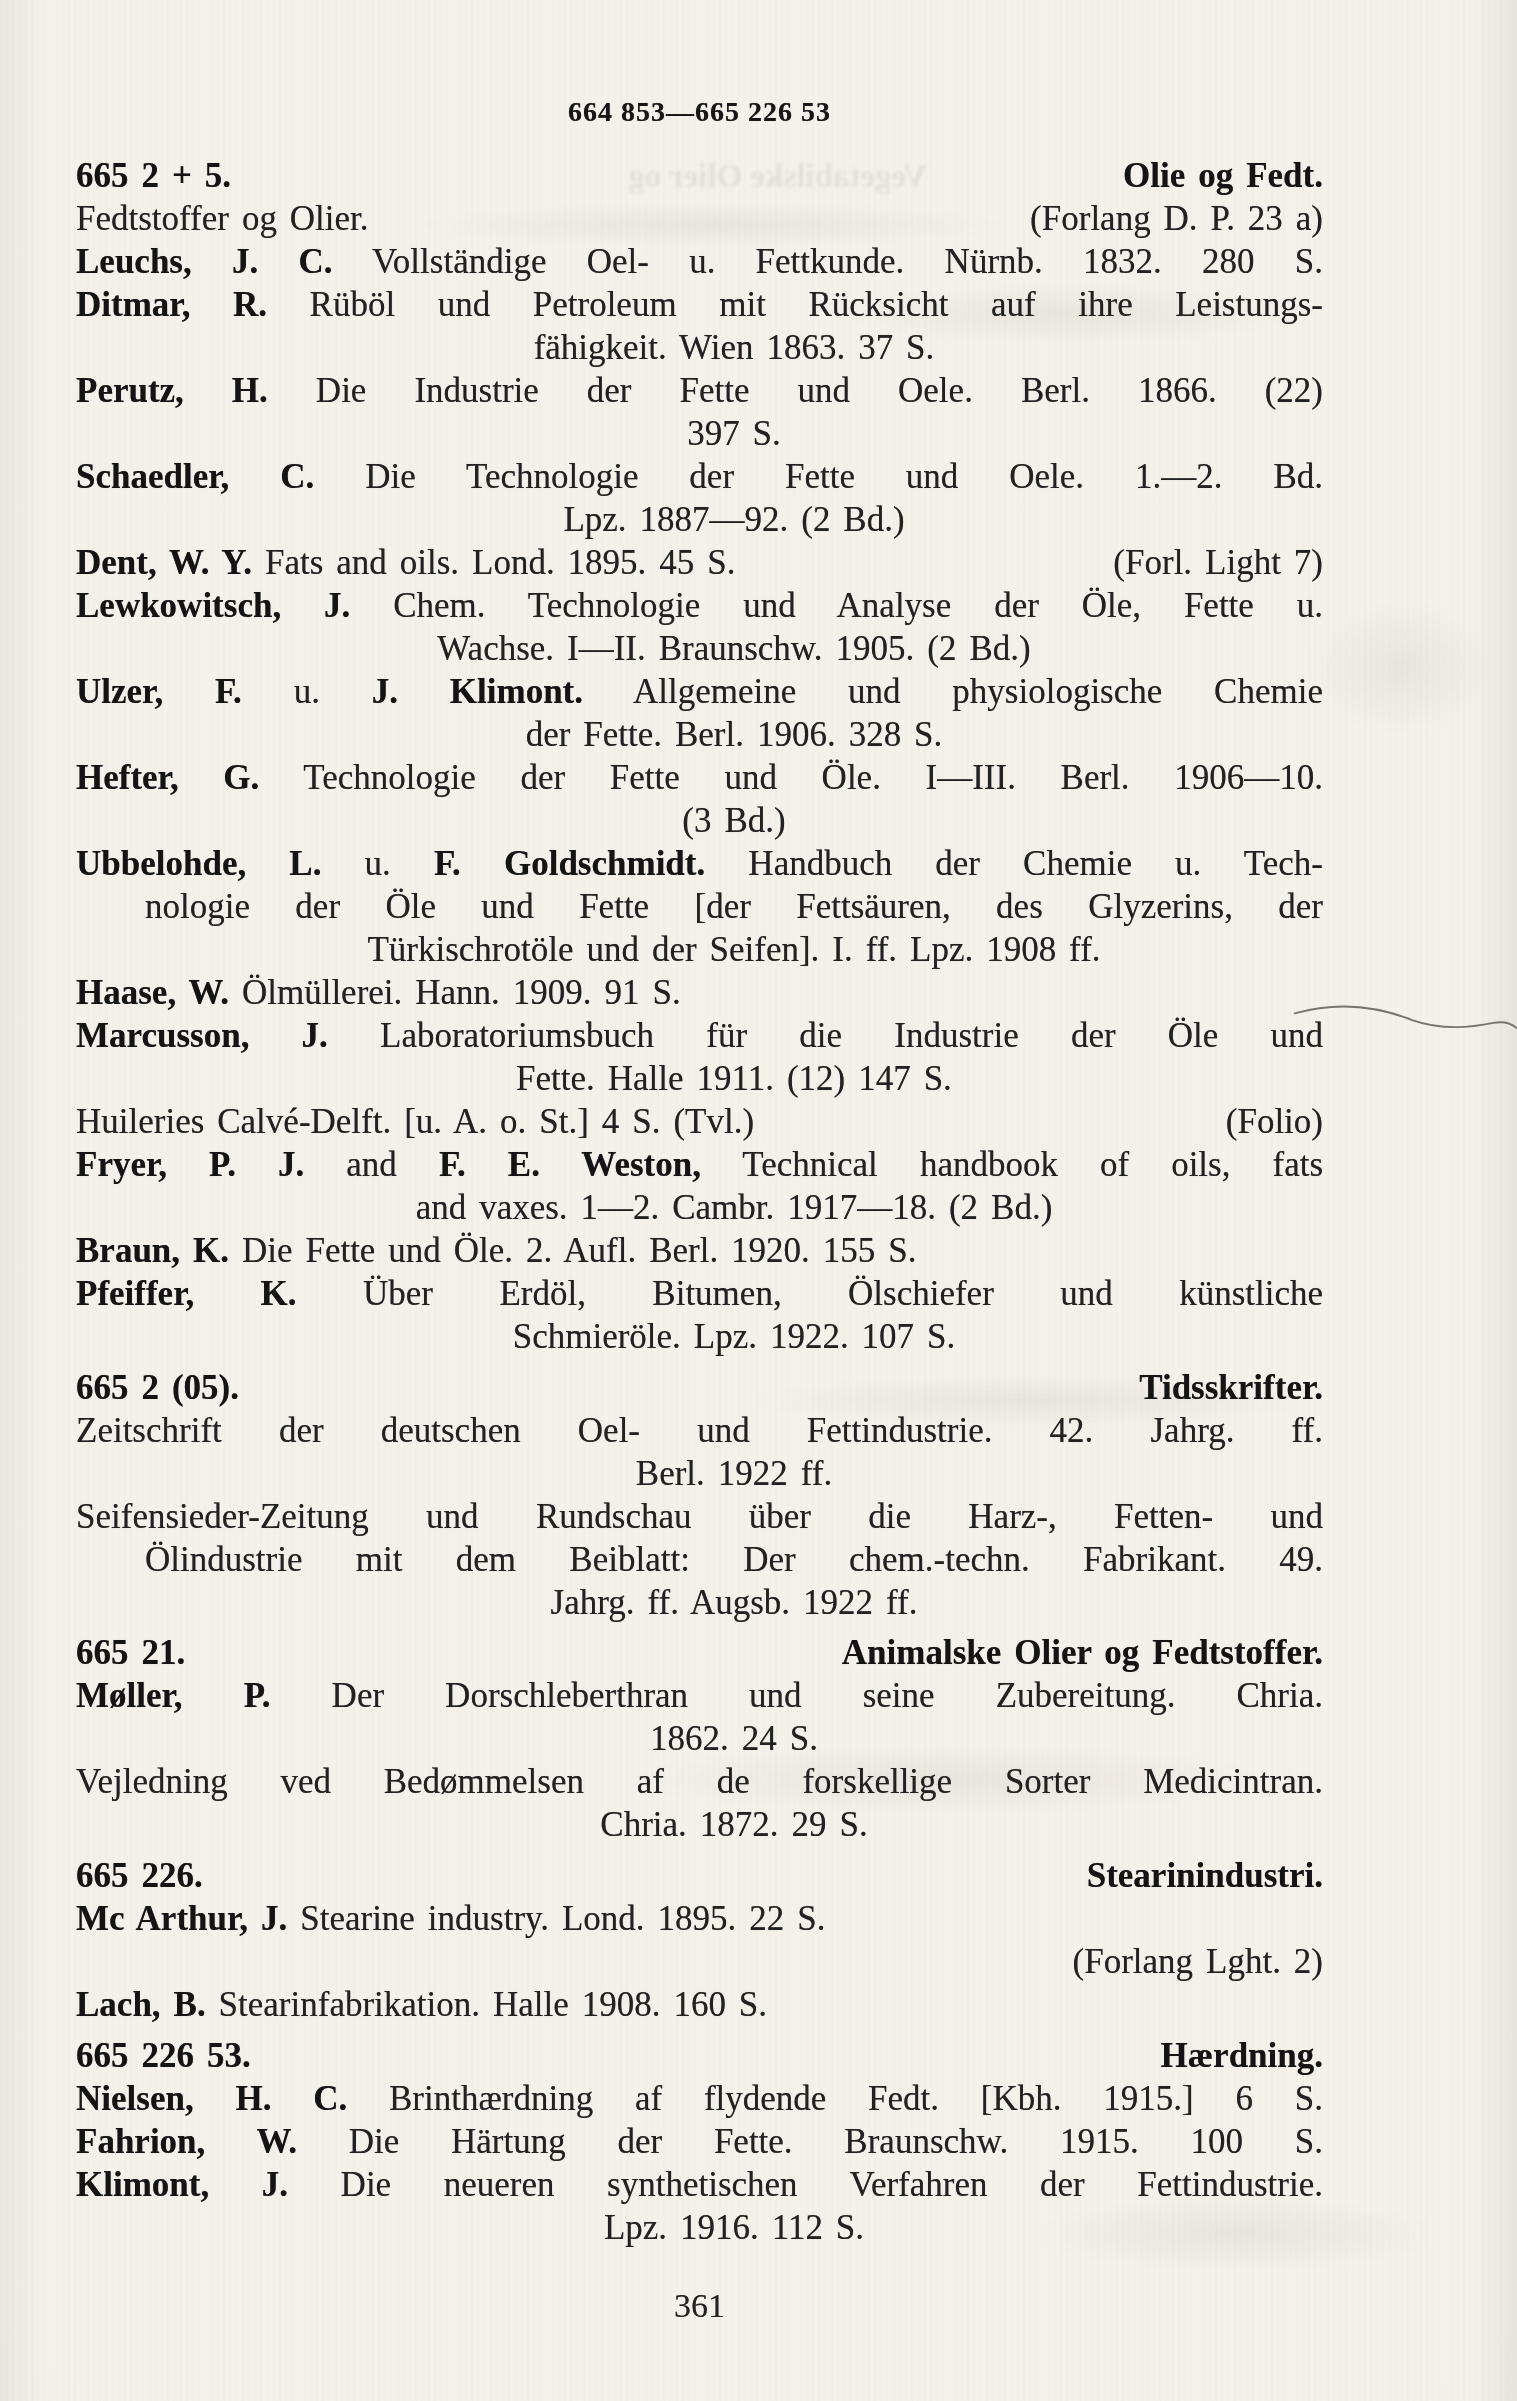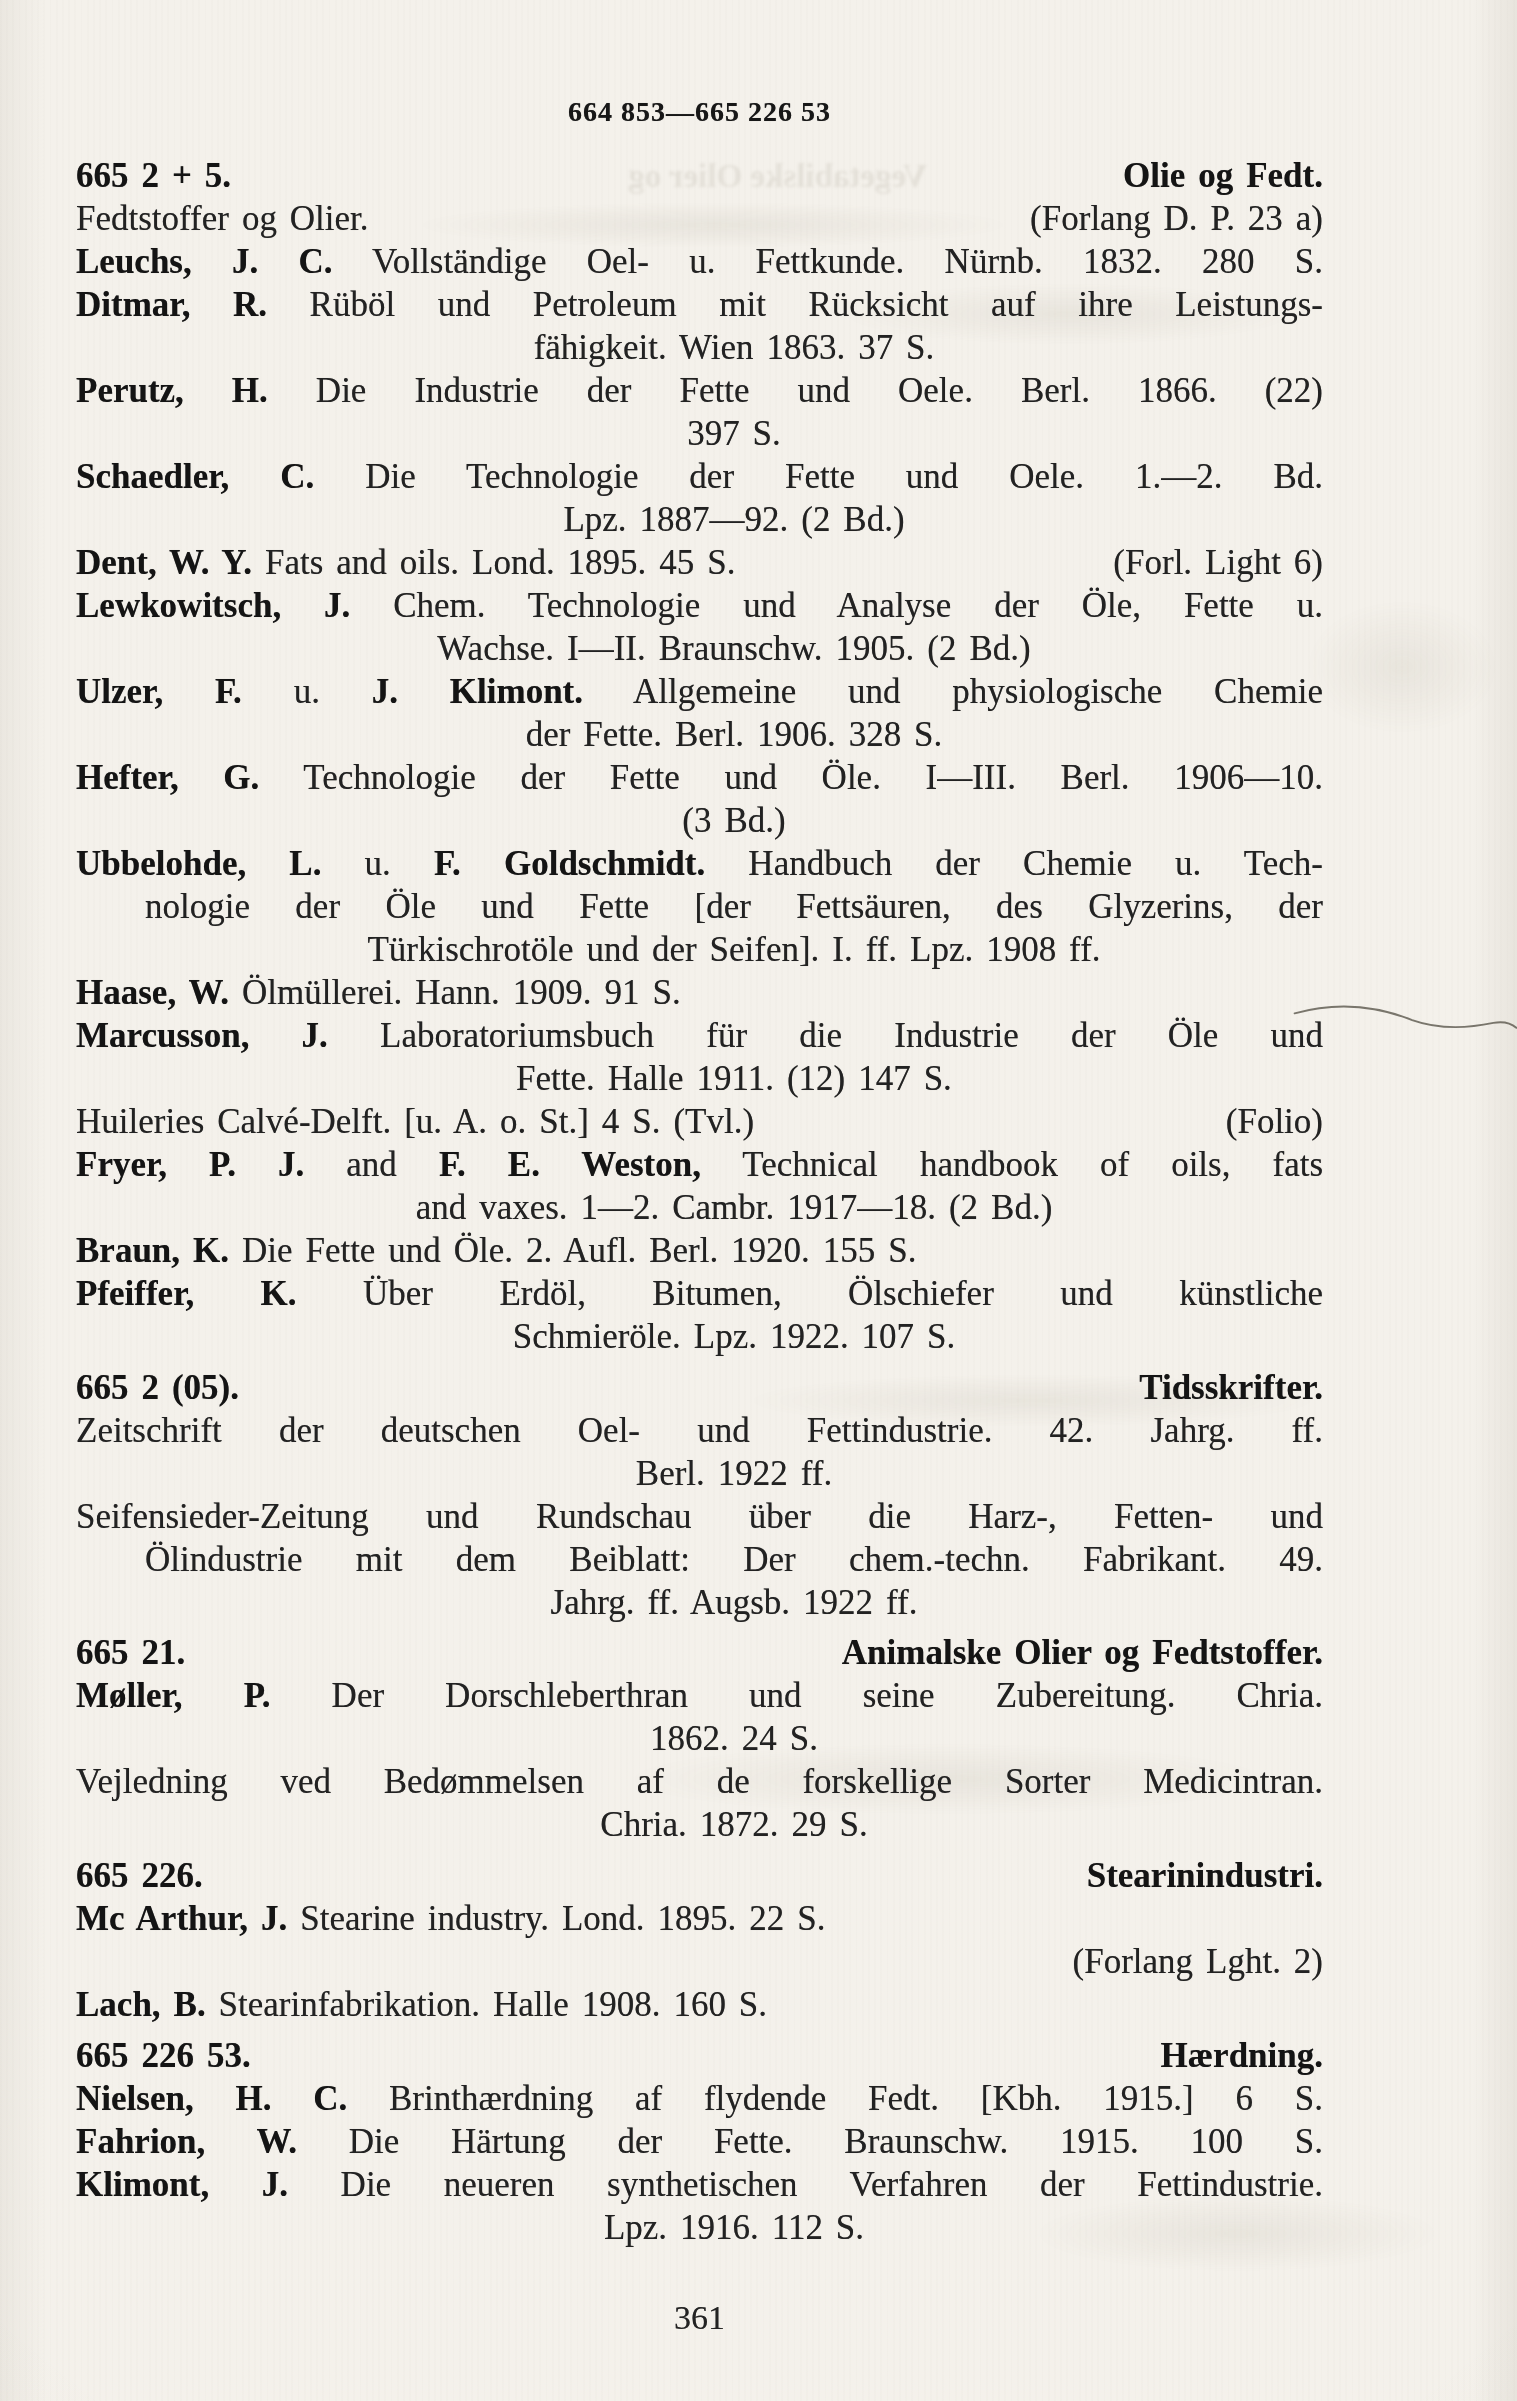--- a/index.html
+++ b/index.html
@@ -35,21 +35,20 @@
   .line.indent { padding-left:69px;text-align:center; }
   .line.just { text-align:justify; text-align-last:justify; text-justify:inter-word; }
   .line.sec { margin-top:7.7px;gap:46px; }
   .line.split { display:flex; justify-content:space-between; }
   .line.rightonly { display:flex; justify-content:flex-end; }
   .grp { white-space:nowrap; }
   .page-number {
     position:absolute; top:2287px; left:76px; width:1247px;
     text-align:center; font-size:34px; color:#232323;
     text-shadow:0 0 0.5px rgba(35,35,35,.5);
-    margin-top:12px;
   }
   .pen-stroke { position:absolute; left:1292px; top:1000px; }
   .ghost {
     position:absolute; top:158px; left:399px; width:528px;
     font-size:33px; font-weight:bold; color:#877f6d; opacity:0.14;
     transform:scaleX(-1); filter:blur(1.4px); white-space:nowrap;
   }
   .smudge { position:absolute; pointer-events:none;
     background:radial-gradient(ellipse at 50% 50%, rgba(120,108,82,0.085), rgba(120,108,82,0) 70%);
     filter:blur(1px);
@@ -87,21 +86,21 @@
       </div>
       <div class="line just"><b>Leuchs, J. C.</b><span> Vollständige Oel- u. Fettkunde. Nürnb. 1832. 280 S.</span></div>
       <div class="line just"><b>Ditmar, R.</b><span> Rüböl und Petroleum mit Rücksicht auf ihre Leistungs-</span></div>
       <div class="line indent"><span>fähigkeit. Wien 1863. 37 S.</span></div>
       <div class="line just"><b>Perutz, H.</b><span> Die Industrie der Fette und Oele. Berl. 1866. (22)</span></div>
       <div class="line indent"><span>397 S.</span></div>
       <div class="line just"><b>Schaedler, C.</b><span> Die Technologie der Fette und Oele. 1.—2. Bd.</span></div>
       <div class="line indent"><span>Lpz. 1887—92. (2 Bd.)</span></div>
       <div class="line split">
         <span class="grp"><b>Dent, W. Y.</b><span> Fats and oils. Lond. 1895. 45 S.</span></span>
-        <span class="grp"><span>(Forl. Light 6)</span></span>
+        <span class="grp"><span>(Forl. Light 7)</span></span>
       </div>
       <div class="line just"><b>Lewkowitsch, J.</b><span> Chem. Technologie und Analyse der Öle, Fette u.</span></div>
       <div class="line indent"><span>Wachse. I—II. Braunschw. 1905. (2 Bd.)</span></div>
       <div class="line just"><b>Ulzer, F.</b><span> u. </span><b>J. Klimont.</b><span> Allgemeine und physiologische Chemie</span></div>
       <div class="line indent"><span>der Fette. Berl. 1906. 328 S.</span></div>
       <div class="line just"><b>Hefter, G.</b><span> Technologie der Fette und Öle. I—III. Berl. 1906—10.</span></div>
       <div class="line indent"><span>(3 Bd.)</span></div>
       <div class="line just"><b>Ubbelohde, L.</b><span> u. </span><b>F. Goldschmidt.</b><span> Handbuch der Chemie u. Tech-</span></div>
       <div class="line indent just"><span>nologie der Öle und Fette [der Fettsäuren, des Glyzerins, der</span></div>
       <div class="line indent"><span>Türkischrotöle und der Seifen]. I. ff. Lpz. 1908 ff.</span></div>

